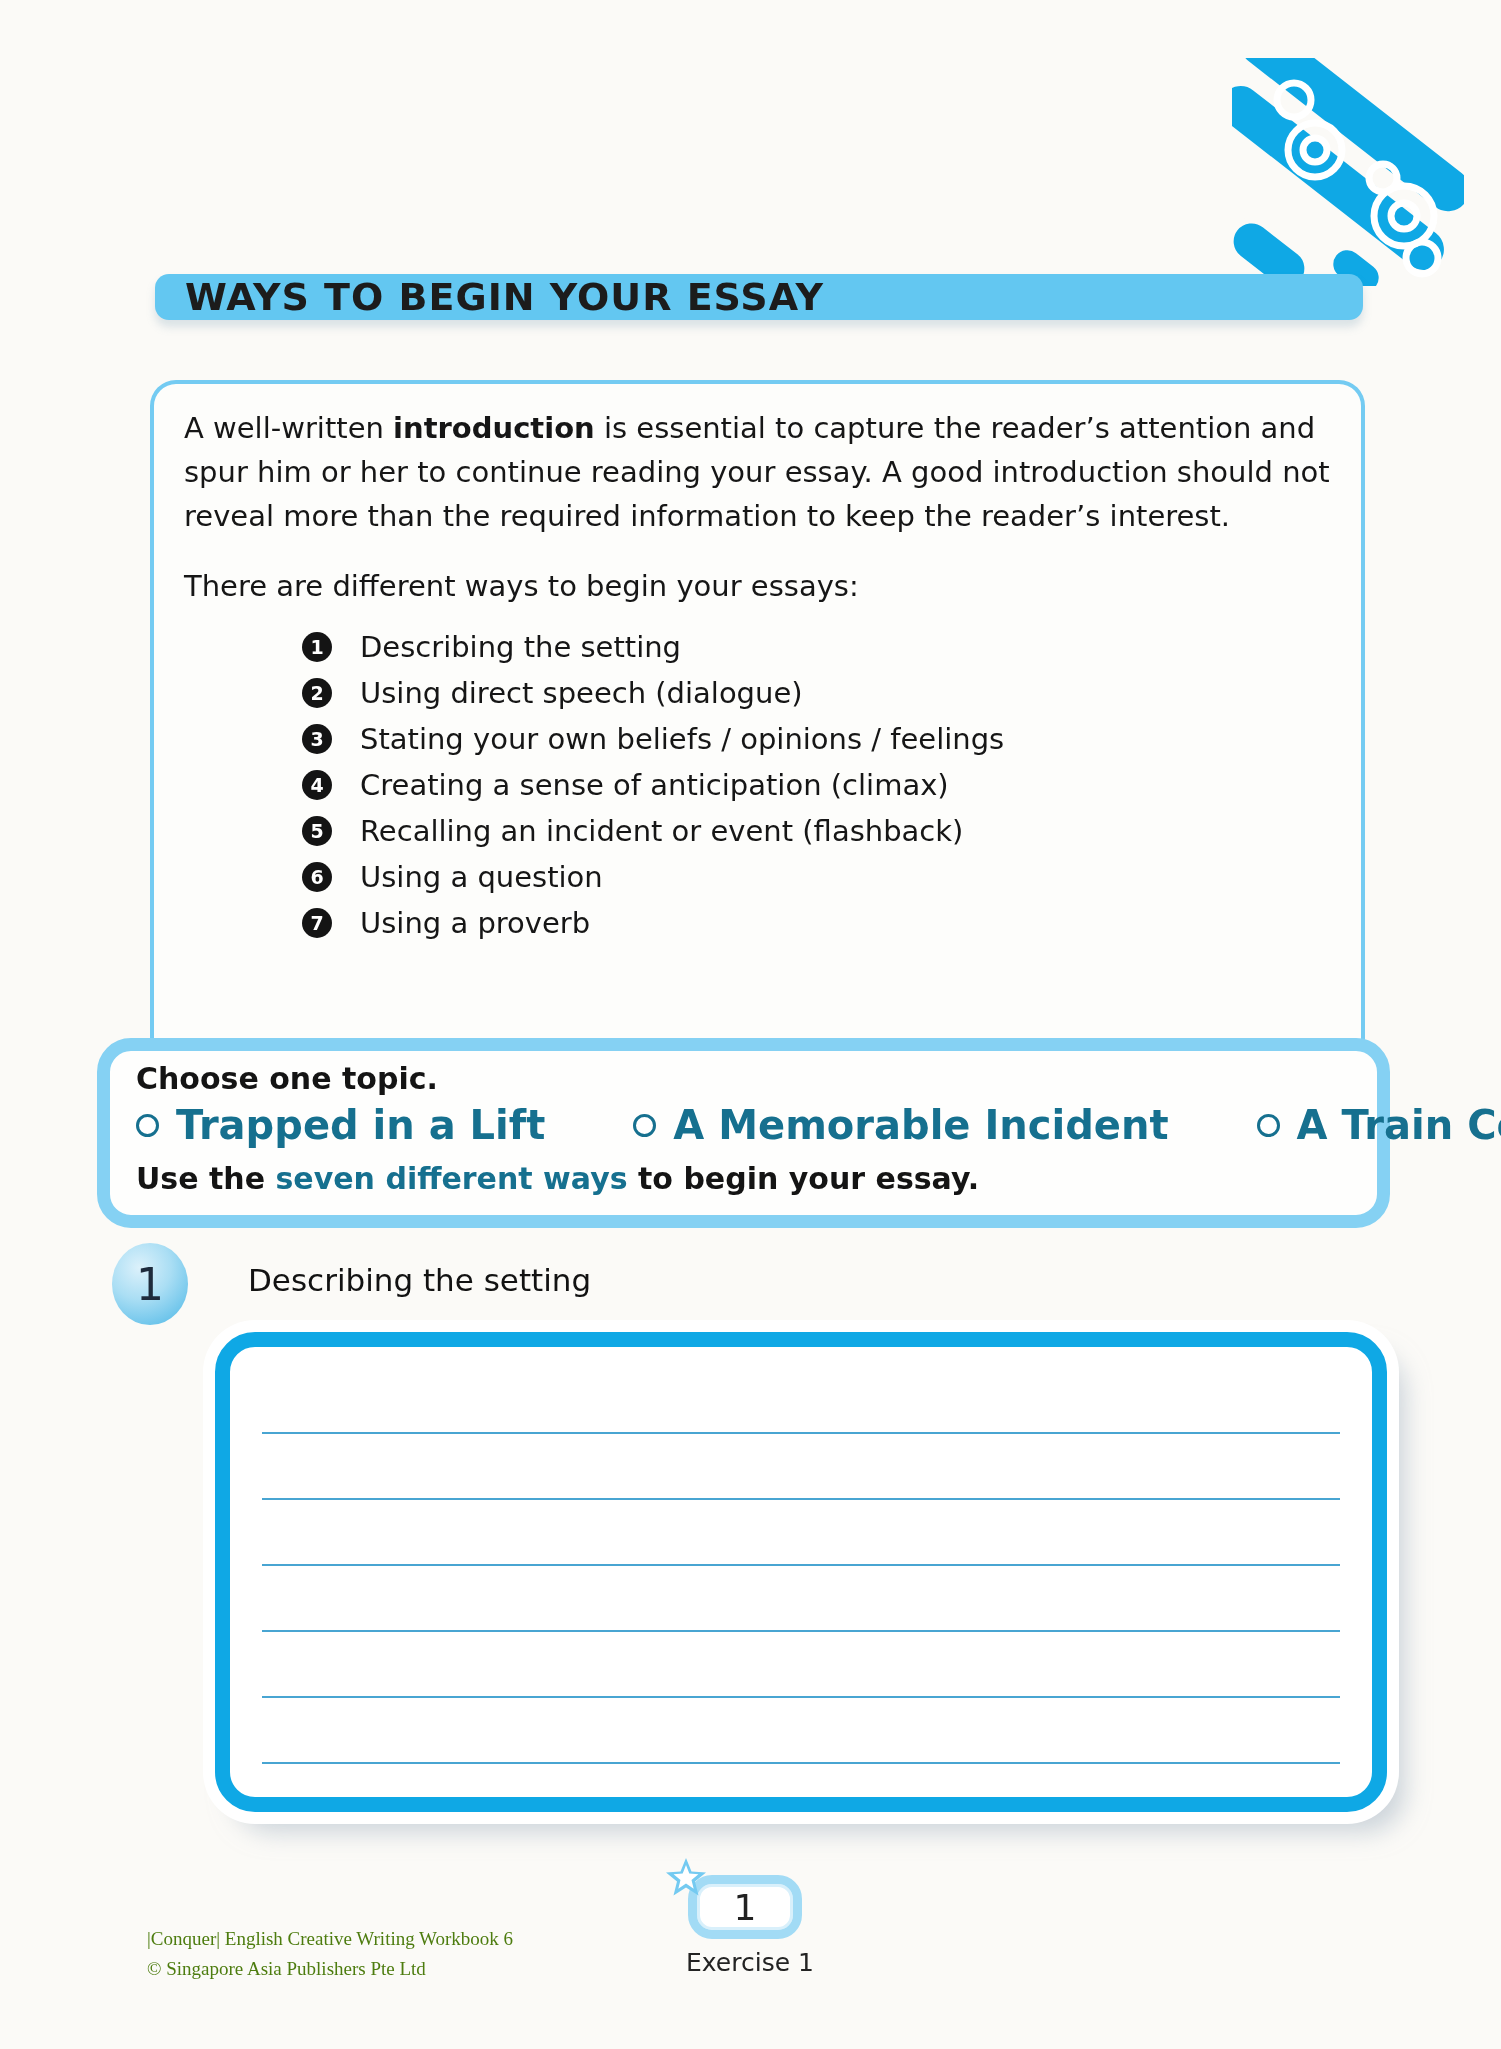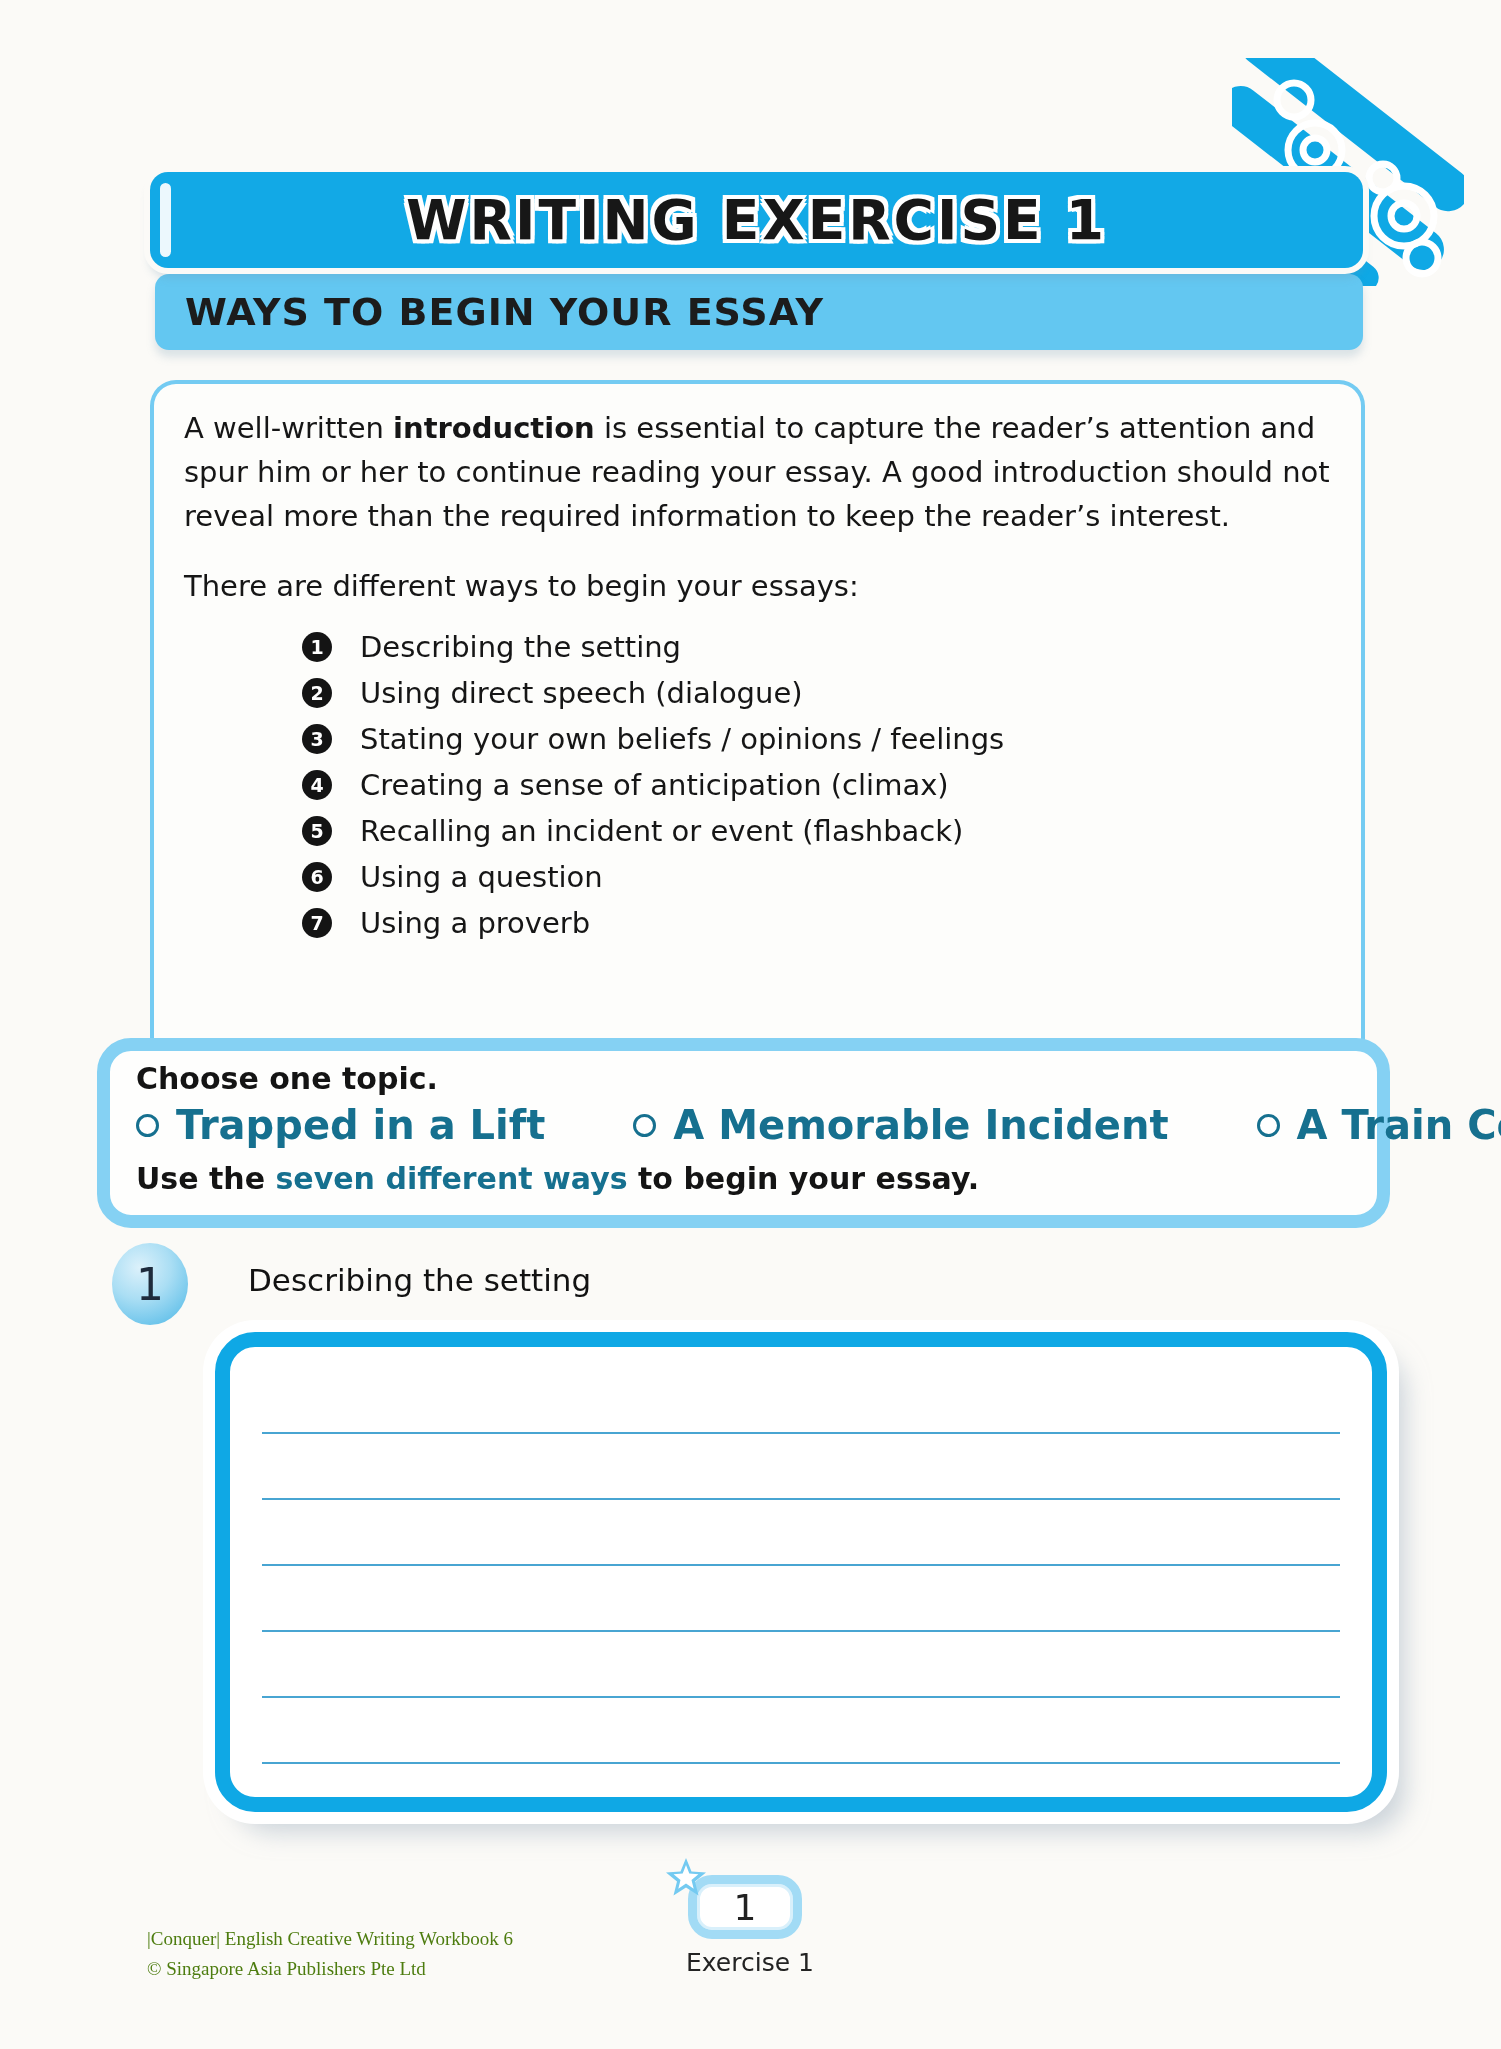--- a/index.html
+++ b/index.html
@@ -26,21 +26,21 @@
   }
   .banner-title {
     font-size:55px; font-weight:800; letter-spacing:3px; color:#171717;
     text-shadow:-4px -4px 0 #fff, 4px -4px 0 #fff, -4px 4px 0 #fff, 4px 4px 0 #fff,
                  0 -4px 0 #fff, 0 4px 0 #fff, -4px 0 0 #fff, 4px 0 0 #fff;
     white-space:nowrap;
   }
 
   
   .subbanner {
-    position:absolute; left:155px; top:274px; width:1208px; height:76px;
+    position:absolute; left:155px; top:274px; width:1208px; height:46px;
     background:#63C7F1; border-radius:14px; z-index:1;
     display:flex; align-items:center; padding-left:30px;
     box-shadow:0 7px 8px rgba(120,155,180,.25);
   }
   .subbanner-title { font-size:38px; font-weight:800; letter-spacing:1px; color:#1c1c1c; white-space:nowrap; }
 
   
   .intro-box {
     position:absolute; left:150px; top:380px; width:1215px; height:707px;
     background:#FDFDFB; border:4px solid #74CBF2; border-bottom-width:13px;
@@ -129,24 +129,20 @@
       <circle cx="62" cy="42" r="17"></circle>
       <circle cx="83" cy="92" r="27"></circle>
       <circle cx="83" cy="92" r="12"></circle>
       <circle cx="151" cy="120" r="14"></circle>
       <circle cx="172" cy="158" r="30"></circle>
       <circle cx="172" cy="158" r="13"></circle>
       <circle cx="190" cy="200" r="16"></circle>
     </g>
   </svg>
 
-  <div class="banner">
-    <div class="banner-stripe"></div>
-    <div class="banner-title">WRITING EXERCISE 1</div>
-  </div>
 
   <div class="subbanner">
     <div class="subbanner-title">WAYS TO BEGIN YOUR ESSAY</div>
   </div>
 
   <div class="intro-box">
     <p class="intro-par"><span>A well-written </span><b>introduction</b><span> is essential to capture the reader’s attention and spur him or her to continue reading your essay. A good  introduction should not reveal more than the required information to keep the reader’s interest.</span></p>
     <p class="list-intro">There are different ways to begin your essays:</p>
     <div class="ways">
         <div class="way-item">

